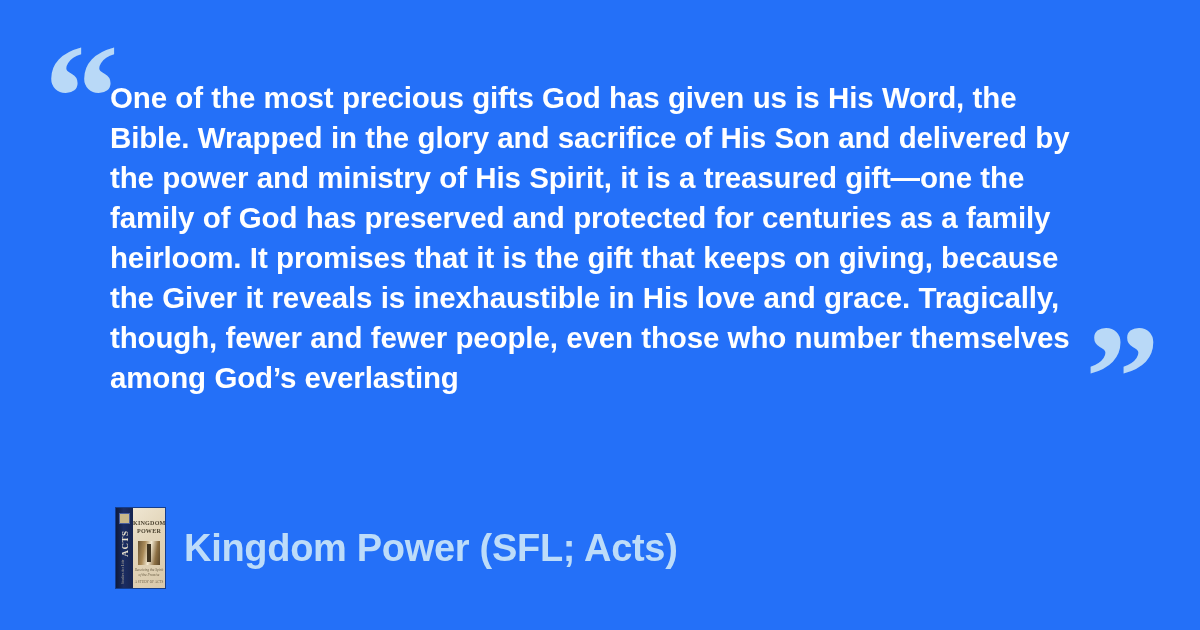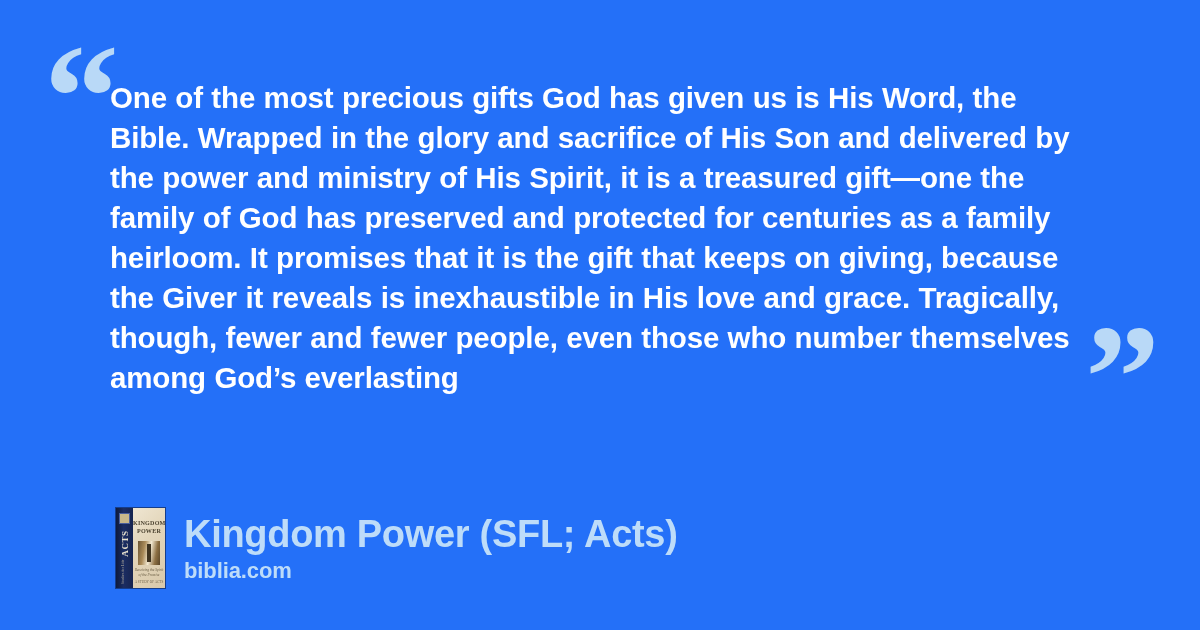--- a/index.html
+++ b/index.html
@@ -198,21 +198,20 @@
     width: 100%;
     text-align: center;
     color: #6b5f46;
     font-family: "Liberation Serif", serif;
     font-size: 3.2px;
     letter-spacing: 0.1px;
   }
 
   #attribution-text {
     display: flex;
-    flex-direction: column;
     justify-content: center;
   }
 
   #source-title {
     color: #bddcf9;
     font-family: "Liberation Sans", sans-serif;
     font-weight: 700;
     font-size: 38px;
     line-height: 44px;
     letter-spacing: -0.3px;
@@ -252,18 +251,17 @@
       <div class="book-front">
         <div class="book-front-title">KINGDOM POWER</div>
         <div class="book-front-art"></div>
         <div class="book-front-sub">Receiving the Spirit of the Promise</div>
         <div class="book-front-author">A STUDY OF ACTS</div>
       </div>
     </div>
 
     <div id="attribution-text">
       <div id="source-title">Kingdom Power (SFL; Acts)</div>
-      <div id="source-site">biblia.com</div>
     </div>
 
   </div>
 
 </div>
 
 </body></html>

